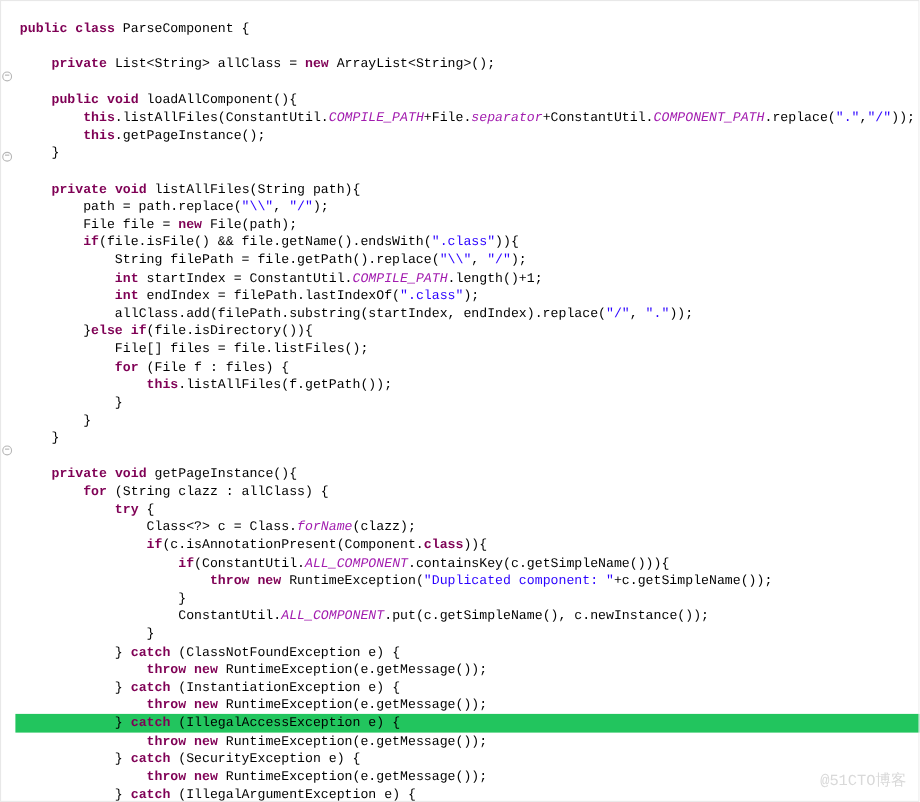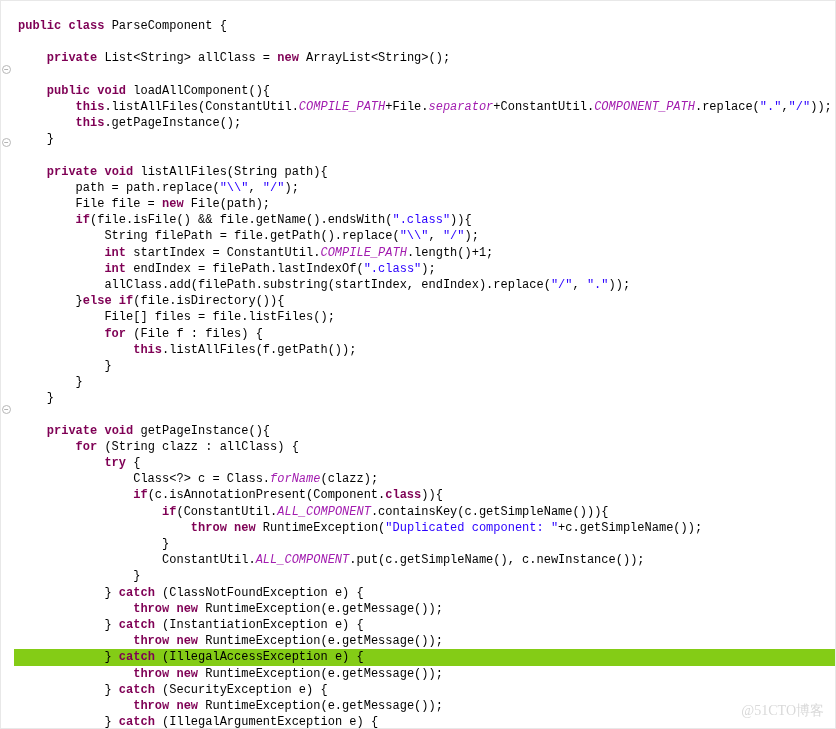--- a/index.html
+++ b/index.html
@@ -34,30 +34,30 @@
       background: #fff;
     }
     .code {
       position: absolute;
       left: 14px;
       top: 0;
       padding-top: 18px;
       width: calc(100% - 14px);
     }
     .line { min-height: 16.2px; padding-left: 4px; }
-    .highlight { background: #84cc16; }
+    .highlight { background: #22c55e; }
     .kw { color: #7f0055; font-weight: bold; }
     .st { color: #2a00ff; }
     .it { color: #a21caf; font-style: italic; }
     .ty { color: #000000; }
     .watermark {
       position: absolute;
       right: 12px; bottom: 8px;
       color: #d9d9d9;
-      font-family: Liberation Serif, serif;
+      font-family: Liberation Mono, monospace;
       font-size: 14px;
     }
     .border {
       position: absolute;
       left:0;top:0;right:0;bottom:0;
       border: 1px solid #e8e8e8;
       pointer-events: none;
     }
   </style>
 </head>

